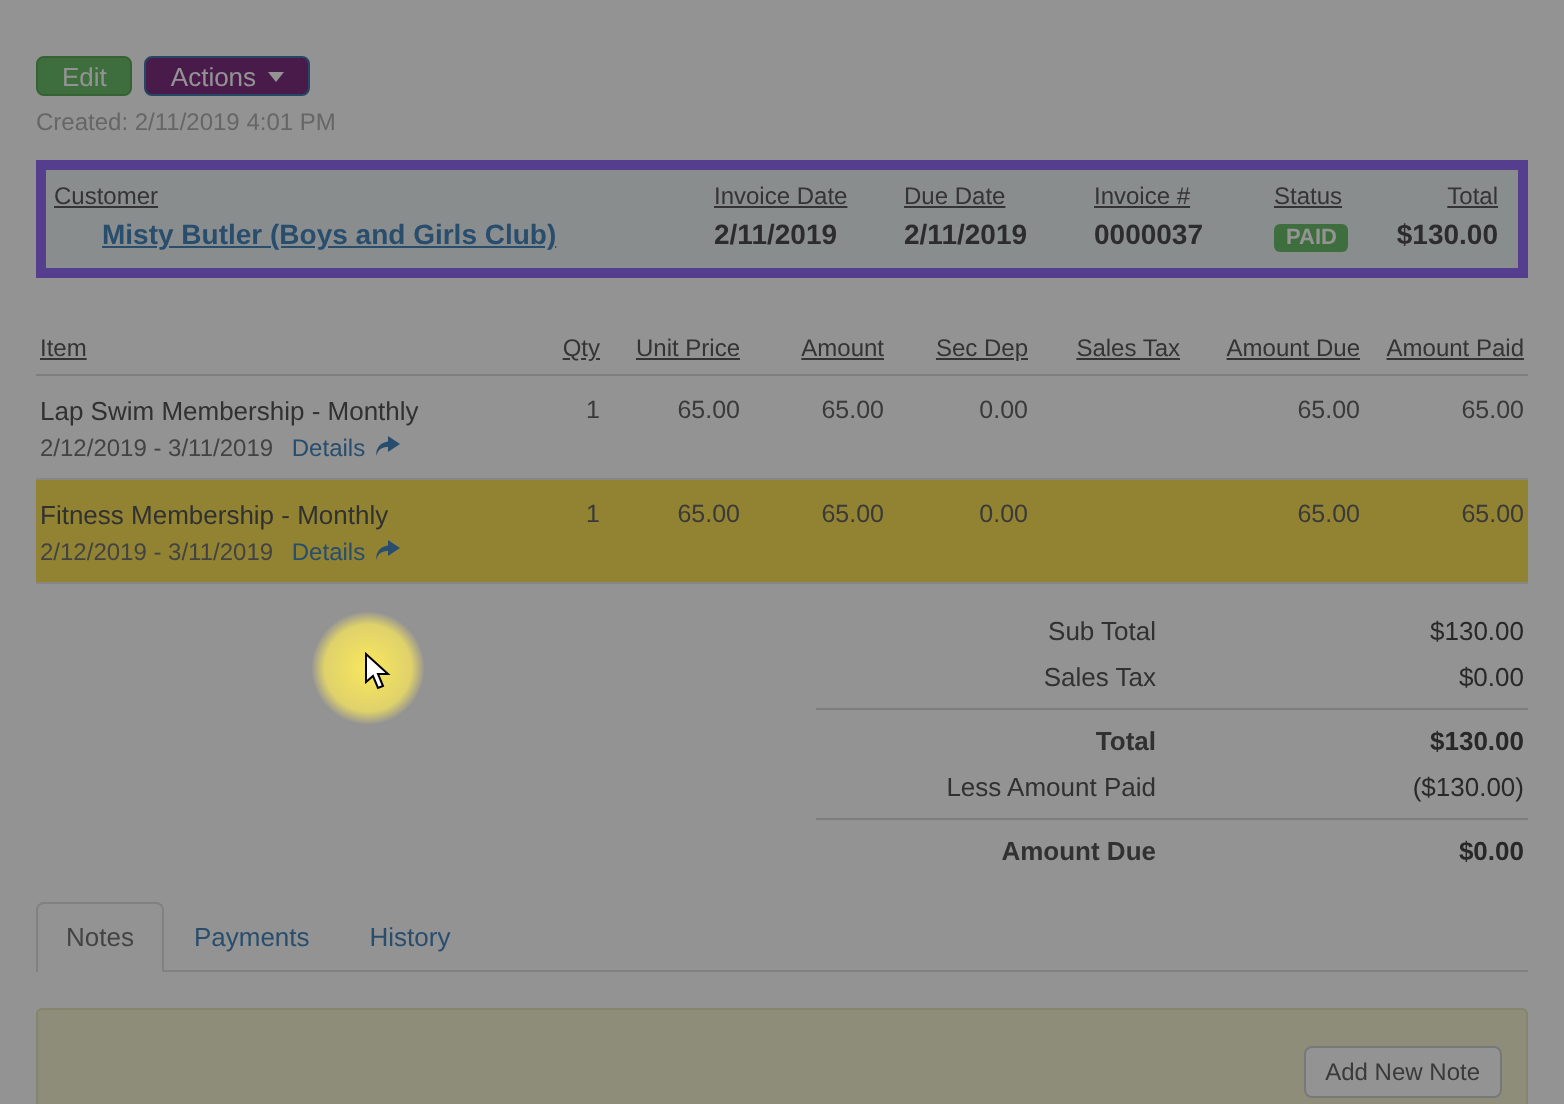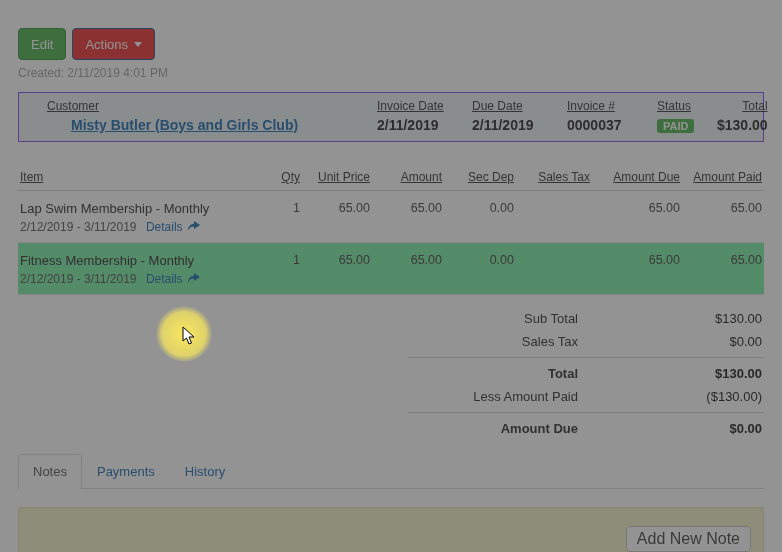--- a/index.html
+++ b/index.html
@@ -13,33 +13,33 @@
     overflow: hidden;
     position: relative;
   }
   .page { padding: 28px 18px 0 18px; }
   .header-row { display: flex; align-items: center; margin-bottom: 6px; }
   .title-area { display: flex; align-items: center; gap: 8px; flex: 1; }
   .title-area h1 { font-size: 17px; font-weight: 700; color: #3a3a3a; }
   .list-icon { width: 16px; height: 14px; display: inline-block; }
   .btn {
     display: inline-flex; align-items: center; justify-content: center;
-    height: 32px; padding: 0 12px; border-radius: 4px; font-size: 13px;
+    height: 20px; padding: 0 12px; border-radius: 4px; font-size: 13px;
     color: #fff; cursor: pointer; border: 1px solid rgba(0,0,0,.2);
   }
   .btn-edit { background: #5cb85c; border-color: #4aa24a; margin-right: 6px; }
-  .btn-actions { background: #ef4444; border-color: #2e6da4; }
+  .btn-actions { background: #701a75; border-color: #2e6da4; }
   .caret { display:inline-block; width:0; height:0; margin-left:6px;
            border-left:4px solid transparent; border-right:4px solid transparent;
            border-top:5px solid #fff; vertical-align: middle; }
   .created { color: #a9a9a9; font-size: 12px; margin-bottom: 12px; }
 
   .info-box {
-    border: 1px solid #8b5cf6; background: #eef3f5;
-    padding: 6px 10px 8px 28px;
+    border: 5px solid #8b5cf6; background: #eef3f5;
+    padding: 6px 10px 8px 4px;
   }
   .info-grid { display: grid;
     grid-template-columns: 330px 95px 95px 90px 60px 1fr;
     column-gap: 0; }
   .info-h { font-size: 12px; text-decoration: underline; color: #4a4a4a; padding-bottom: 4px; }
   .info-h.right, .info-v.right { text-align: right; }
   .info-v { font-size: 14px; font-weight: 700; color: #3b3b3b; }
   .cust-link { color: #337ab7; font-weight: 700; text-decoration: underline; cursor: pointer; margin-left: 24px; }
   .badge-paid {
     display: inline-block; background: #5cb85c; color: #fff; font-weight: 700;
@@ -50,21 +50,21 @@
   .items-head, .item-row {
     display: grid;
     grid-template-columns: 240px 40px 70px 72px 72px 76px 90px 1fr;
     align-items: start;
     padding: 6px 2px;
   }
   .items-head { border-bottom: 1px solid #d6d6d6; color:#4a4a4a; }
   .items-head span { font-size: 12px; text-decoration: underline; }
   .rnum { text-align: right; }
   .item-row { border-bottom: 1px solid #e7e7e7; padding: 10px 2px 8px 2px; }
-  .item-row.alt { background: #86efac; }
+  .item-row.alt { background: #fde047; }
   .item-name { color:#444; font-size: 13px; }
   .item-sub { color:#666; font-size: 12px; margin-top: 4px; }
   .details-link { color:#337ab7; cursor:pointer; margin-left: 6px; }
   .share-icon { display:inline-block; width:12px; height:10px; margin-left:2px; }
   .row-val { color:#555; font-size:12.5px; }
 
   .totals { margin-top: 12px; }
   .tot-row { display:grid; grid-template-columns: 1fr 160px; padding: 4px 2px; }
   .tot-row .lbl { text-align: right; padding-right: 24px; color:#444; font-size:13px; }
   .tot-row .val { text-align: right; color:#333; font-size:13px; font-weight:500; }
@@ -76,21 +76,21 @@
   .tabs { margin-top: 14px; border-bottom: 1px solid #ddd; display:flex; gap: 0; }
   .tab { padding: 9px 14px; font-size: 13px; color:#337ab7; cursor:pointer;
          border:1px solid transparent; border-bottom:none; border-radius:4px 4px 0 0; }
   .tab.active { color:#666; background:#fff; border-color:#ddd; margin-bottom:-1px; }
 
   .notes-panel {
     margin-top: 18px; background:#f6f3cf; border:1px solid #e7e3b4;
     padding: 18px 12px; border-radius:3px; display:flex; justify-content:flex-end;
   }
   .btn-note { background:#fff; color:#555; border:1px solid #ccc; height:26px;
-              padding:0 10px; border-radius:4px; font-size:16px; cursor:pointer; }
+              padding:0 10px; border-radius:4px; font-size:12px; cursor:pointer; }
 
   
   .dim-overlay {
     position:absolute; inset:0; background:rgba(30,30,30,.48); pointer-events:none;
   }
   .spot {
     position:absolute; width:56px; height:56px; border-radius:50%;
     background: radial-gradient(circle, rgba(255,236,90,.95) 0%, rgba(255,236,90,.7) 55%, rgba(255,236,90,0) 72%);
     left: 156px; top: 306px; pointer-events:none;
   }

